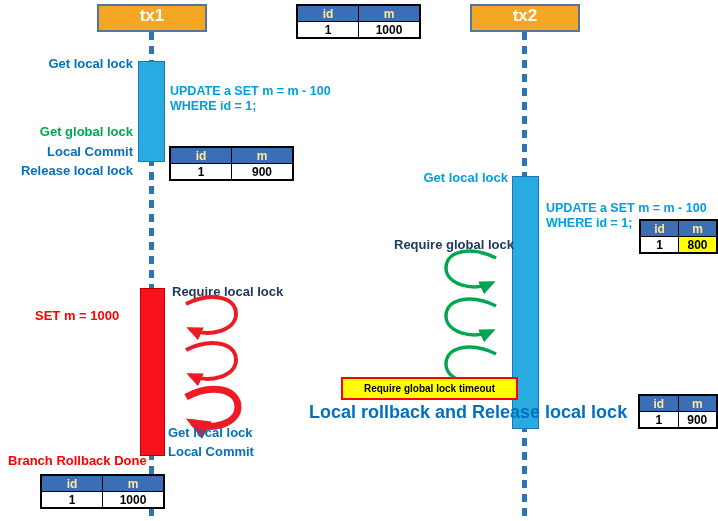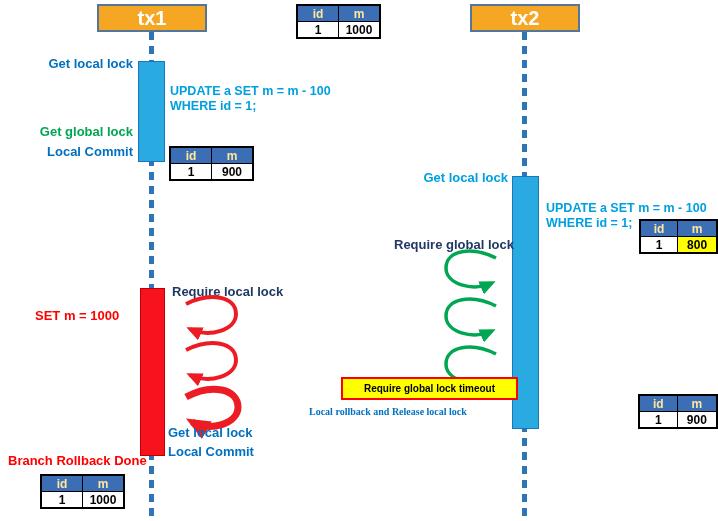--- a/index.html
+++ b/index.html
@@ -23,41 +23,41 @@
     position:relative;width:718px;height:521px;overflow:hidden;background:#fff;
     font-family:"Liberation Sans",sans-serif;font-weight:bold;
   }
   .lifeline{
     position:absolute;width:5px;z-index:1;
     background-image:repeating-linear-gradient(180deg,var(--lifeline) 0px,var(--lifeline) 8px,transparent 8px,transparent 14px);
   }
   .actor{
     position:absolute;width:110px;height:28px;z-index:3;
     background:var(--actor);border:2px solid var(--actor-border);
-    color:#fff;font-size:20px;display:flex;align-items:flex-end;justify-content:center;
+    color:#fff;font-size:17px;display:flex;align-items:flex-start;justify-content:center;
     box-sizing:border-box;
   }
   .bar{position:absolute;z-index:2;box-sizing:border-box;}
   .bar.blue{background:var(--activation);border:1px solid var(--activation-border);}
   .bar.red{background:var(--rollback);border:1px solid #C00000;}
   .lbl{position:absolute;z-index:3;font-size:13px;line-height:16px;white-space:nowrap;}
   .lbl.right{text-align:right;}
   .lbl.blue{color:var(--blue);}
   .lbl.cyan{color:var(--cyan);}
   .lbl.green{color:var(--green);}
   .lbl.navy{color:var(--navy);margin-top:8px;}
   .lbl.red{color:var(--red);}
   .sql{font-size:12.5px;line-height:15px;}
   .mtable{
     position:absolute;z-index:3;border-collapse:collapse;background:#fff;
     border:2px solid #000;font-size:12px;
   }
   .mtable th{
     background:var(--thead);color:var(--thead-text);
-    border:1px solid #000;width:40px;height:15px;padding:0 0;text-align:center;
+    border:1px solid #000;width:40px;height:15px;padding:0 10px;text-align:center;
   }
   .mtable td{
     background:#fff;color:#000;border:1px solid #000;height:15px;padding:0 2px;text-align:center;
   }
   .mtable td.hl{background:var(--hl);}
   .timeout{
     position:absolute;z-index:4;width:177px;height:23px;box-sizing:border-box;
     background:var(--hl);border:2px solid var(--red);color:#000;font-size:10px;
     display:flex;align-items:center;justify-content:center;
   }
@@ -111,20 +111,21 @@
 
   <div class="lbl blue right" data-name="tx1-get-local-lock-label" style="left:28px;top:56px;width:105px;">Get local lock</div>
 
   <div class="lbl cyan sql" data-name="tx1-update-sql" style="left:170px;top:84px;">
     <div data-name="tx1-update-sql-line1">UPDATE a SET m = m - 100</div>
     <div data-name="tx1-update-sql-line2">WHERE id = 1;</div>
   </div>
 
   <div class="lbl green right" data-name="tx1-get-global-lock-label" style="left:26px;top:124px;width:107px;">Get global lock</div>
   <div class="lbl blue right" data-name="tx1-local-commit-label" style="left:26px;top:144px;width:107px;">Local Commit</div>
+  <div class="lbl blue right" data-name="tx1-release-local-lock-label" style="left:16px;top:163px;width:117px;">Release local lock</div>
 
   <table class="mtable" data-name="table-tx1-after-update" style="left:169px;top:146px;">
     <tbody>
         <tr>
       <th data-name="table-tx1-header-id">id</th>
       <th data-name="table-tx1-header-m">m</th>
     </tr>
     <tr>
       <td data-name="table-tx1-cell-id">1</td>
       <td data-name="table-tx1-cell-m">900</td>
@@ -209,21 +210,21 @@
   <div class="loop" data-name="retry-global-lock-arrow-3-icon" style="left:450px;top:344px;">
     <svg width="62" height="44" viewBox="0 0 62 44">
       <path d="M46,10 C22,-2 -4,2 -4,20 C-4,36 22,44 42,35" fill="none" stroke="#00A651" stroke-width="3.5" marker-end="url(#greenArrow)"></path>
     </svg>
   </div>
 
   <div class="timeout" data-name="require-global-lock-timeout-box" style="left:341px;top:377px;">
     <span data-name="timeout-box-label">Require global lock timeout</span>
   </div>
 
-  <div class="lbl blue" data-name="tx2-local-rollback-label" style="left:309px;top:404px;font-size:10px;font-family:Liberation Serif, serif;">Local rollback and Release local lock</div>
+  <div class="lbl blue" data-name="tx2-local-rollback-label" style="left:309px;top:404px;font-size:18px;">Local rollback and Release local lock</div>
 
   <table class="mtable" data-name="table-tx2-after-rollback" style="left:638px;top:394px;">
     <tbody>
         <tr>
       <th data-name="table-tx2rb-header-id">id</th>
       <th data-name="table-tx2rb-header-m">m</th>
     </tr>
     <tr>
       <td data-name="table-tx2rb-cell-id">1</td>
       <td data-name="table-tx2rb-cell-m">900</td>

